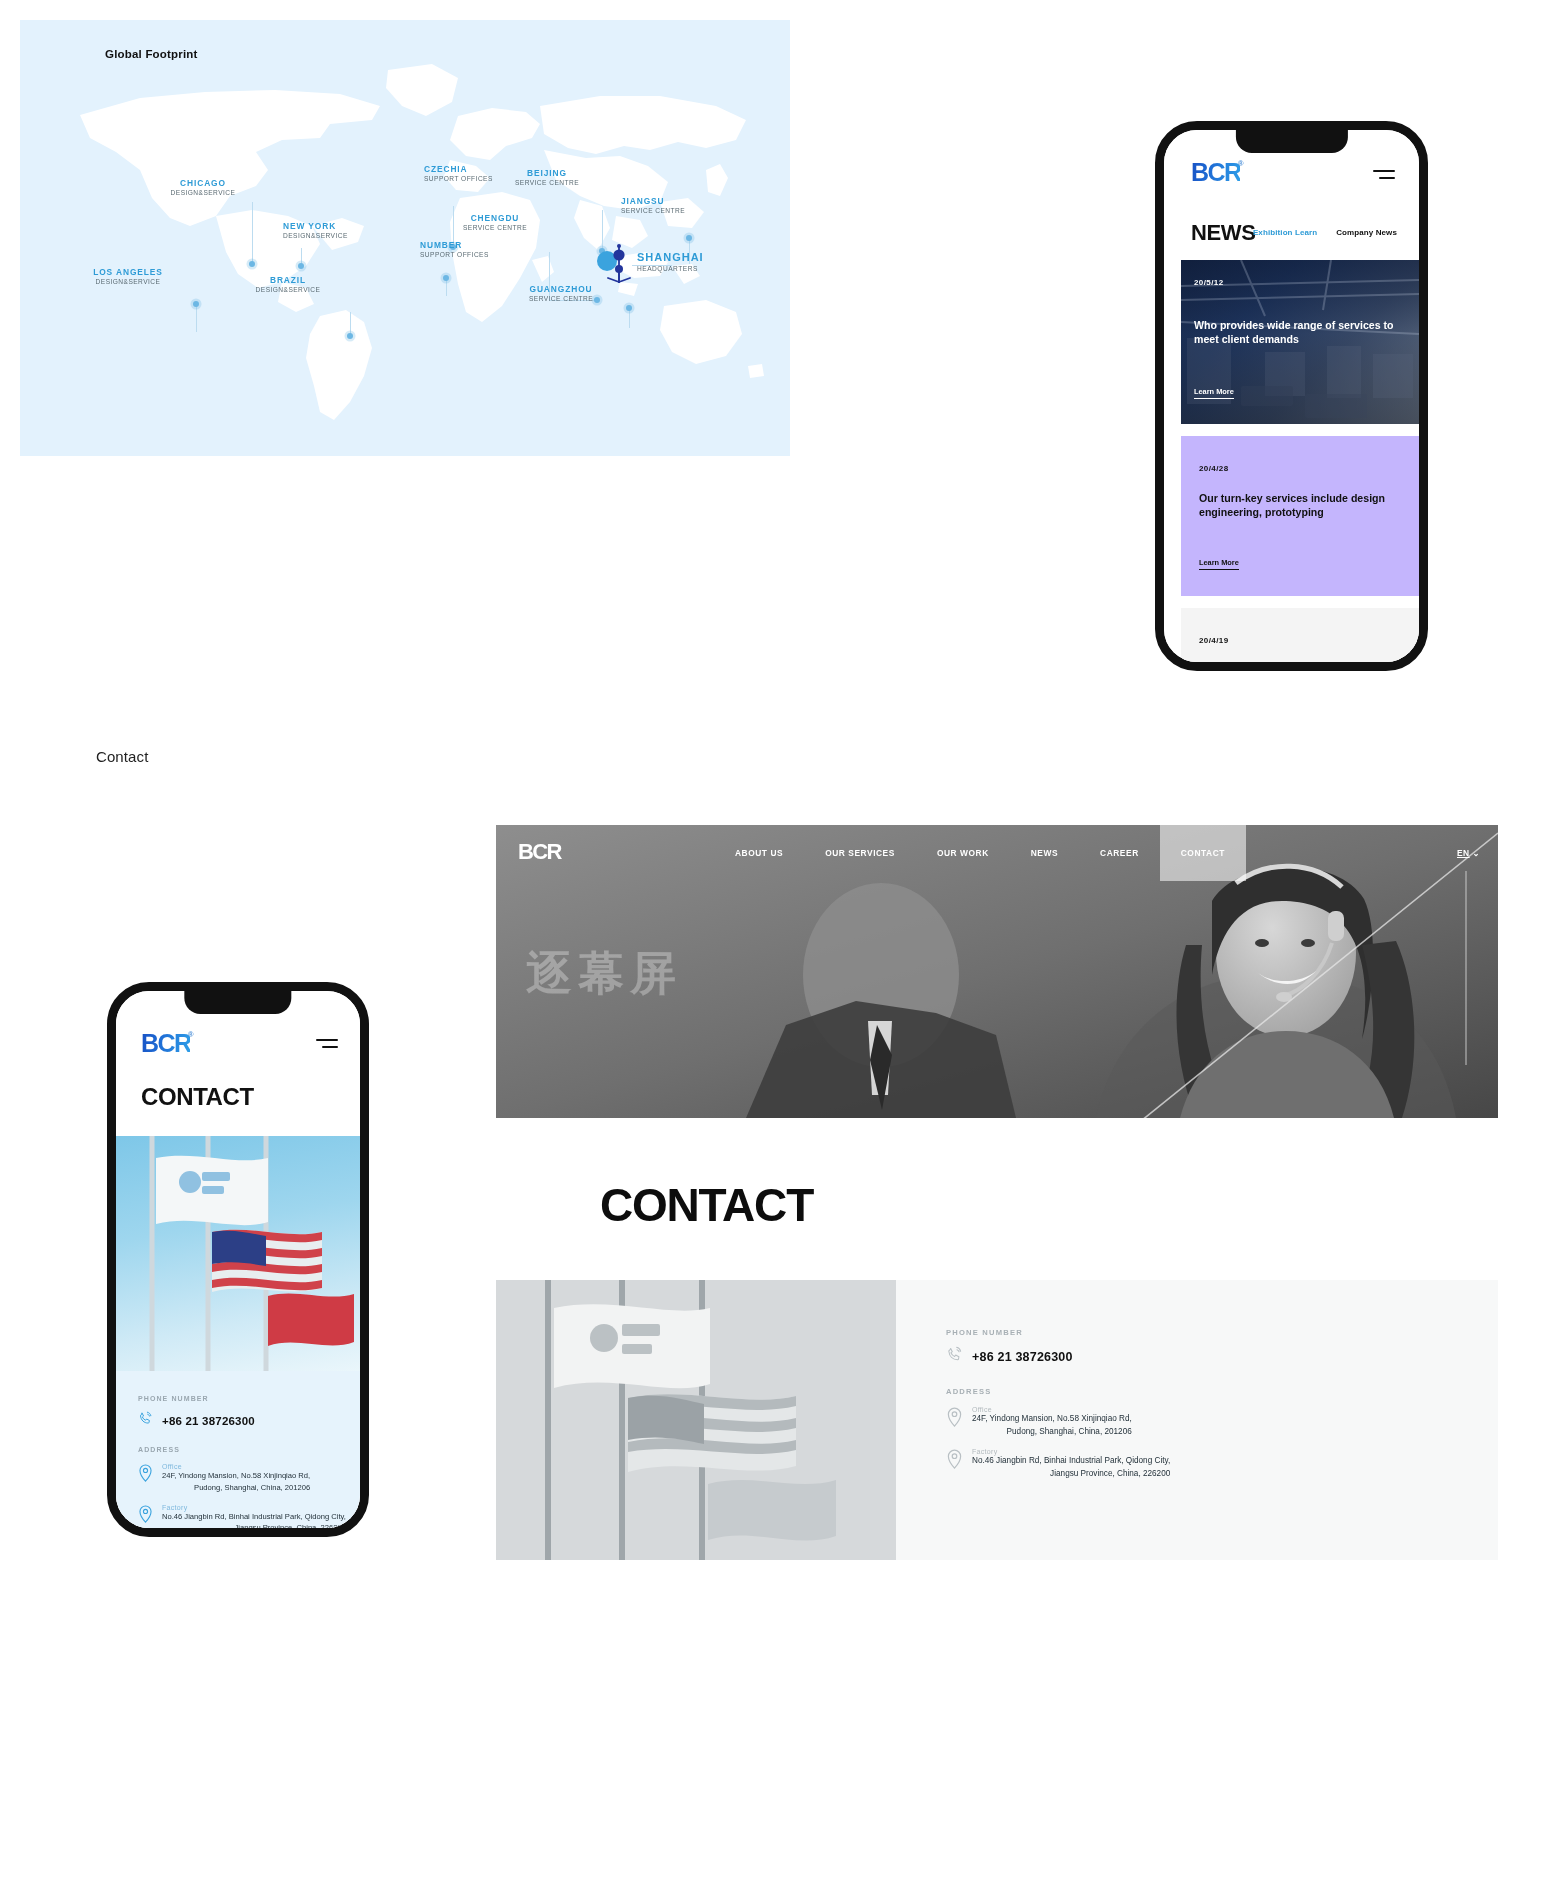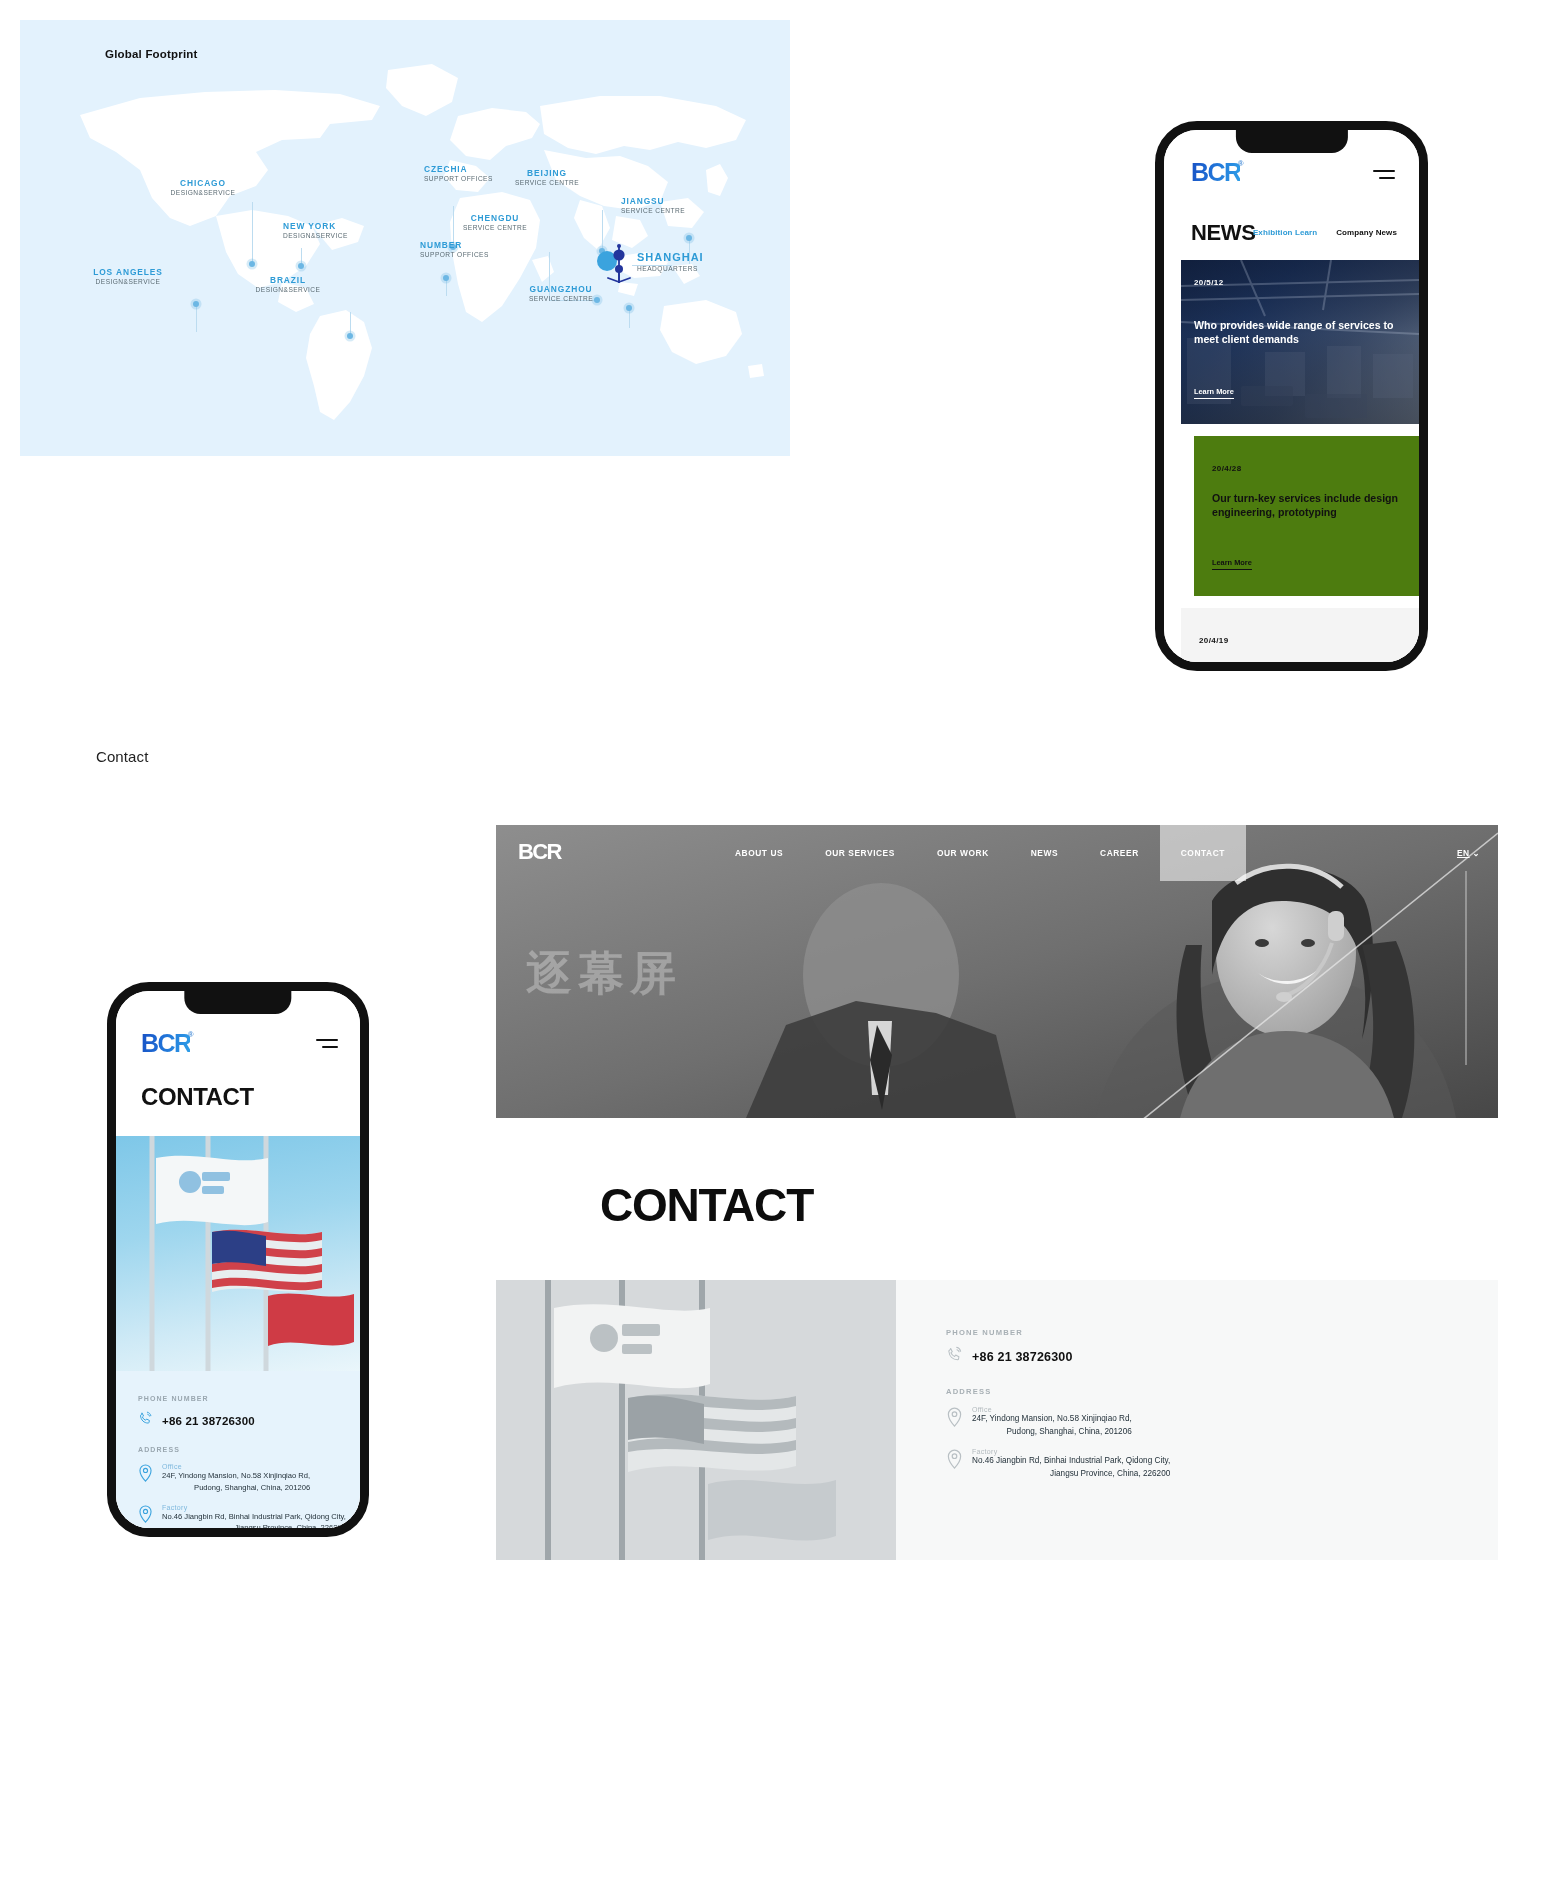--- a/index.html
+++ b/index.html
@@ -101,22 +101,22 @@
   .hero-struct { position: absolute; inset: 0; opacity: .45; }
   .nw-date { position: absolute; left: 13px; top: 18px; color: #fff;
              font-size: 8px; font-weight: bold; letter-spacing: .4px; }
   .nw-title { position: absolute; left: 13px; top: 58px; width: 215px;
               color: #fff; font-size: 10.6px; font-weight: bold; line-height: 1.34; }
   .nw-learn { position: absolute; left: 13px; top: 127px; color: #fff;
               font-size: 7.4px; font-weight: bold; border-bottom: 1px solid #fff;
               padding-bottom: 2px; }
 
   .nw-card2 {
-    position: absolute; left: 30px; top: 306px; width: 238px; height: 160px;
-    background: #4d7c0f;
+    position: absolute; left: 17px; top: 306px; width: 238px; height: 160px;
+    background: #c4b5fd;
   }
   .nw-card3 {
     position: absolute; left: 17px; top: 478px; width: 238px; height: 70px;
     background: #f4f4f4;
   }
   .c2-date { position: absolute; left: 18px; top: 28px; font-size: 8px;
              font-weight: bold; color: #111; letter-spacing: .4px; }
   .c2-title { position: absolute; left: 18px; top: 55px; width: 200px;
               font-size: 10.6px; font-weight: bold; color: #111; line-height: 1.35; }
   .c2-learn { position: absolute; left: 18px; top: 122px; font-size: 7.4px;

